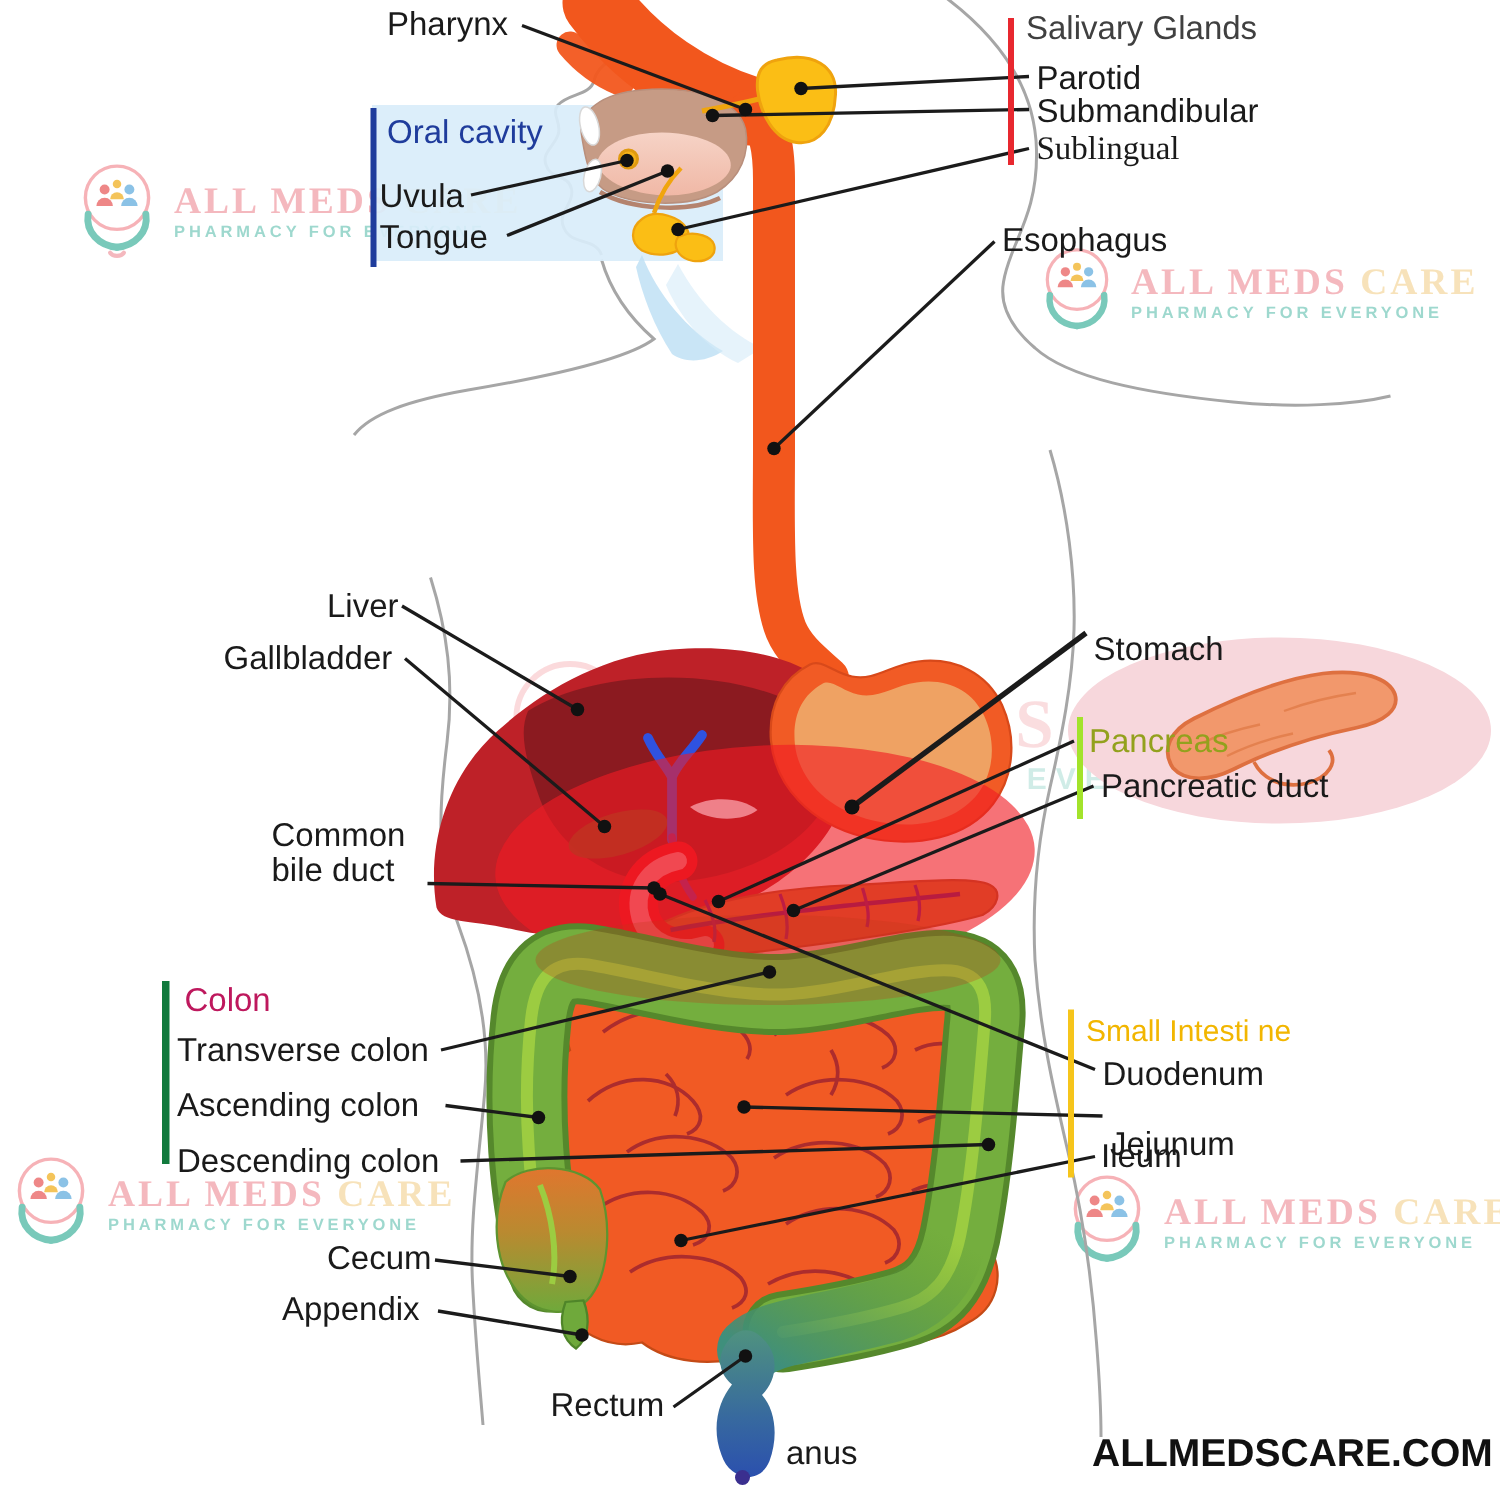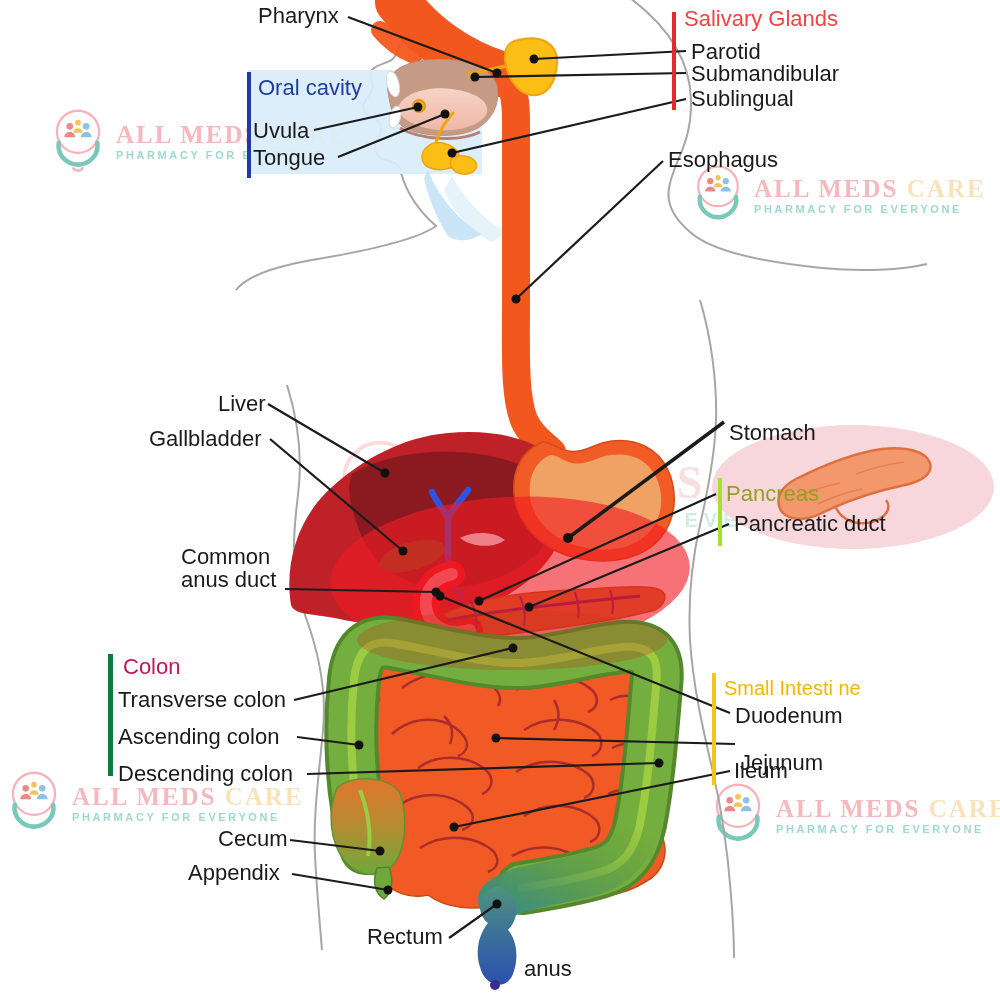--- a/index.html
+++ b/index.html
@@ -306,44 +306,45 @@
     </g>
   </svg>
 
   <div class="bar" style="left: 672px; top: 12px; width: 4px; height: 98px; background-color: rgb(232, 40, 47);"></div>
   <div class="bar" style="left: 247px; top: 72px; width: 4px; height: 106px; background-color: rgb(31, 60, 156);"></div>
   <div class="bar" style="left: 108px; top: 654px; width: 5px; height: 122px; background-color: rgb(17, 122, 61);"></div>
   <div class="bar" style="left: 718px; top: 478px; width: 4px; height: 68px; background-color: rgb(163, 227, 43);"></div>
   <div class="bar" style="left: 712px; top: 673px; width: 4px; height: 112px; background-color: rgb(246, 197, 27);"></div>
 
   <div class="label" style="left:258px;top:4px;">Pharynx</div>
-  <div class="label" style="left: 684px; top: 7px; color: #ef4444;">Salivary Glands</div>
+  <div class="label" style="left: 684px; top: 7px; color: #404040;">Salivary Glands</div>
   <div class="label" style="left:691px;top:40px;">Parotid</div>
   <div class="label" style="left:691px;top:62px;">Submandibular</div>
-  <div class="label" style="left:691px;top:87px;">Sublingual</div>
+  <div class="label" style="left:691px;top:87px;font-family:Liberation Serif, serif;">Sublingual</div>
   <div class="label" style="left: 258px; top: 76px; color: rgb(31, 60, 156);">Oral cavity</div>
   <div class="label" style="left:253px;top:119px;">Uvula</div>
   <div class="label" style="left:253px;top:146px;">Tongue</div>
   <div class="label" style="left:668px;top:148px;">Esophagus</div>
   <div class="label" style="left:218px;top:392px;">Liver</div>
   <div class="label" style="left:149px;top:427px;">Gallbladder</div>
   <div class="label" style="left:729px;top:409px;margin-top:12px;">Stomach</div>
   <div class="label" style="left: 726px; top: 482px; color: rgb(147, 161, 29);">Pancreas</div>
   <div class="label" style="left:734px;top:512px;">Pancreatic duct</div>
   <div class="label" style="left:181px;top:545px;">
     <span>Common</span><br>
-    <span>anus duct</span>
+    <span>bile duct</span>
   </div>
   <div class="label" style="left: 123px; top: 655px; color: #be185d;">Colon</div>
   <div class="label" style="left:118px;top:688px;">Transverse colon</div>
   <div class="label" style="left:118px;top:725px;">Ascending colon</div>
   <div class="label" style="left:118px;top:762px;">Descending colon</div>
   <div class="label sz20" style="left: 724px; top: 678px; color: rgb(242, 182, 0);">Small Intesti ne</div>
   <div class="label" style="left:735px;top:704px;">Duodenum</div>
   <div class="label" style="left:740px;top:732px;margin-top:19px;">Jejunum</div>
   <div class="label" style="left:734px;top:759px;">Ileum</div>
   <div class="label" style="left:218px;top:827px;">Cecum</div>
   <div class="label" style="left:188px;top:861px;">Appendix</div>
   <div class="label" style="left:367px;top:925px;">Rectum</div>
   <div class="label" style="left:524px;top:957px;">anus</div>
 
+  <div class="site" style="left:728px;top:953px;">ALLMEDSCARE.COM</div>
 
 </div>
 
 </body></html>

